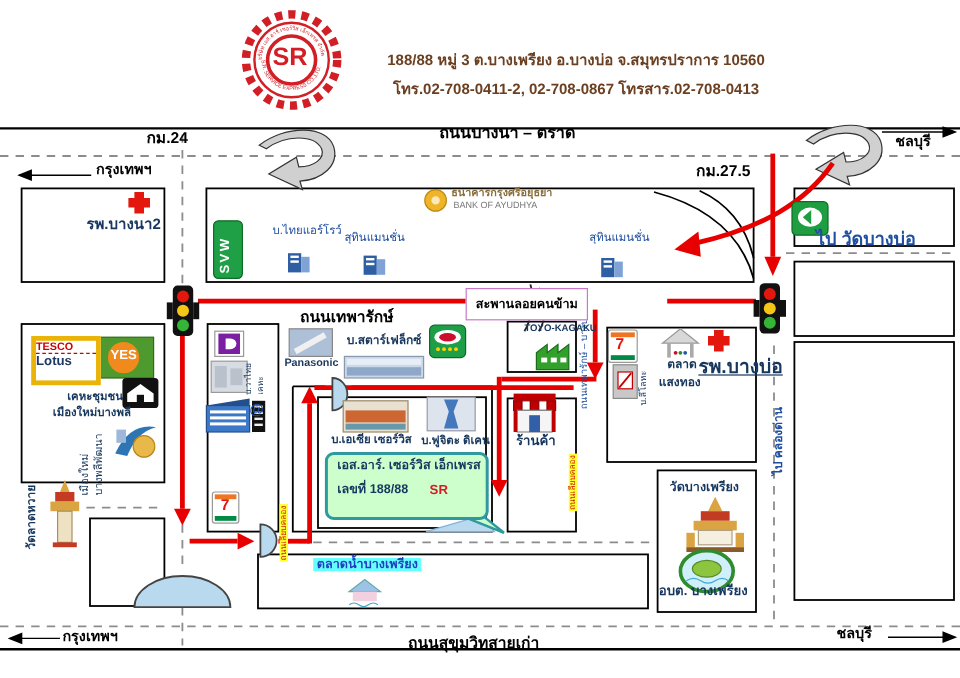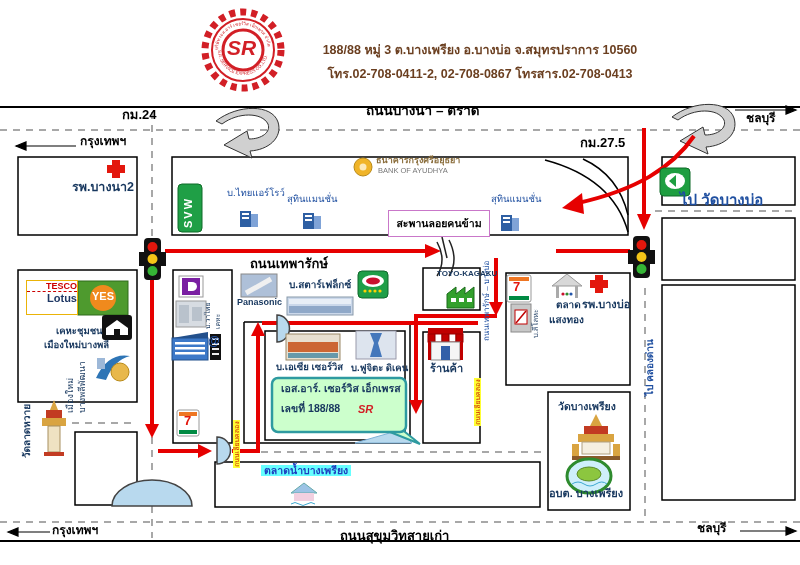--- a/index.html
+++ b/index.html
@@ -1,36 +1,36 @@
 <!DOCTYPE html>
 <html><head>
 <meta charset="utf-8">
 <style>
   html,body{margin:0;padding:0;background:#fff;}
   #stage{position:relative;width:800px;height:565px;background:#fff;overflow:hidden;
          font-family:"Liberation Sans","DejaVu Sans",sans-serif;}
   #base{position:absolute;left:0;top:0;}
   .lb{position:absolute;white-space:nowrap;line-height:1.05;z-index:3;}
   .b{font-weight:bold;}
-  .i{font-style:italic;}
+  .i{}
   .v{transform-origin:0 0;transform:rotate(-90deg);}
   .blk{color:#000;}
   .navy{color:#17375E;}
   .blue{color:#1F4FA0;}
   .red{color:#D21F26;}
   .brown{color:#6B3F20;}
   .gold{color:#8A6D3B;}
   .gray{color:#777;}
   .white{color:#fff;}
   .hdr{left:290px;width:380px;text-align:center;}
   .callout{position:absolute;border:1.5px solid #C977C9;background:#fff;z-index:3;
-           display:flex;align-items:center;justify-content:center;}
+           display:flex;align-items:center;justify-content:center;margin-top:30px;}
   .cyanbg{background:#66FFFF;padding:0 3px;}
   .yl{background:#FFFF33;color:#CC2200;padding:0 1px;}
-  .tescobox{position:absolute;background:#fff;border:1px solid #eab308;text-align:right;z-index:3;}
+  .tescobox{position:absolute;background:#fff;border:4px solid #eab308;text-align:left;z-index:3;}
 </style>
 </head>
 <body>
 
 <div id="stage">
 
 <svg id="base" width="800" height="565" viewBox="0 0 800 565">
 
   <g fill="#fff" stroke="#000" stroke-width="1.5">
     <rect x="18" y="157" width="119" height="78"></rect>
@@ -413,19 +413,19 @@
 <div class="lb b navy" style="left:281px;top:403px;font-size:10.5px;">เลขที่ 188/88</div>
 <div class="lb b i red" style="left:358px;top:404px;font-size:11px;">SR</div>
 
 <div class="lb b navy" style="left:430px;top:363px;font-size:11px;">ร้านค้า</div>
 <div class="lb b navy" style="left:437px;top:270px;font-size:8px;">TOYO-KAGAKU</div>
 
 <div class="lb b" style="left:513px;top:280px;font-size:13px;color:#E3170D;">7</div>
 <div class="lb navy v" style="left:532px;top:338px;font-size:7.5px;">บ.ลีโลหะ</div>
 <div class="lb b navy" style="left:556px;top:300px;font-size:10px;">ตลาด</div>
 <div class="lb b navy" style="left:549px;top:315px;font-size:10px;">แสงทอง</div>
-<div class="lb b navy" style="left:582px;top:299px;font-size:11px;">รพ.บางบ่อ</div>
+<div class="lb b navy" style="left:582px;top:299px;font-size:16px;text-decoration:underline;">รพ.บางบ่อ</div>
 
 <div class="lb b navy" style="left:558px;top:401px;font-size:10.5px;">วัดบางเพรียง</div>
 <div class="lb b navy" style="left:549px;top:488px;font-size:11px;">อบต. บางเพรียง</div>
 <div class="lb b cyanbg" style="left:220px;top:465px;font-size:10.5px;color:#1F3FBF;margin-left:41px;">ตลาดน้ำบางเพรียง</div>
 
 </div>
 
 </body></html>

